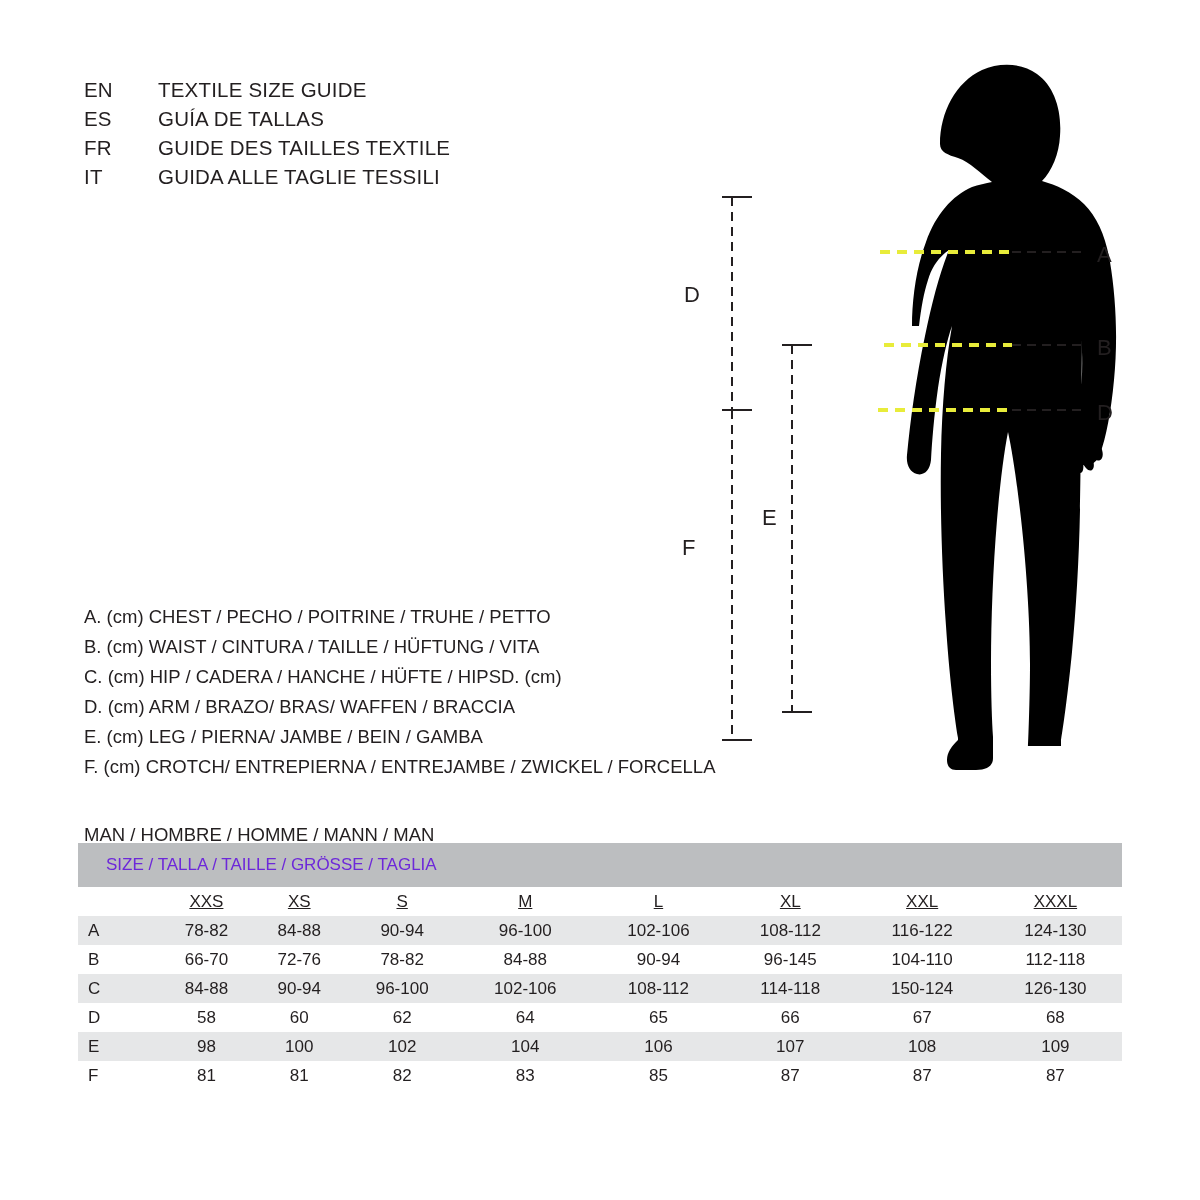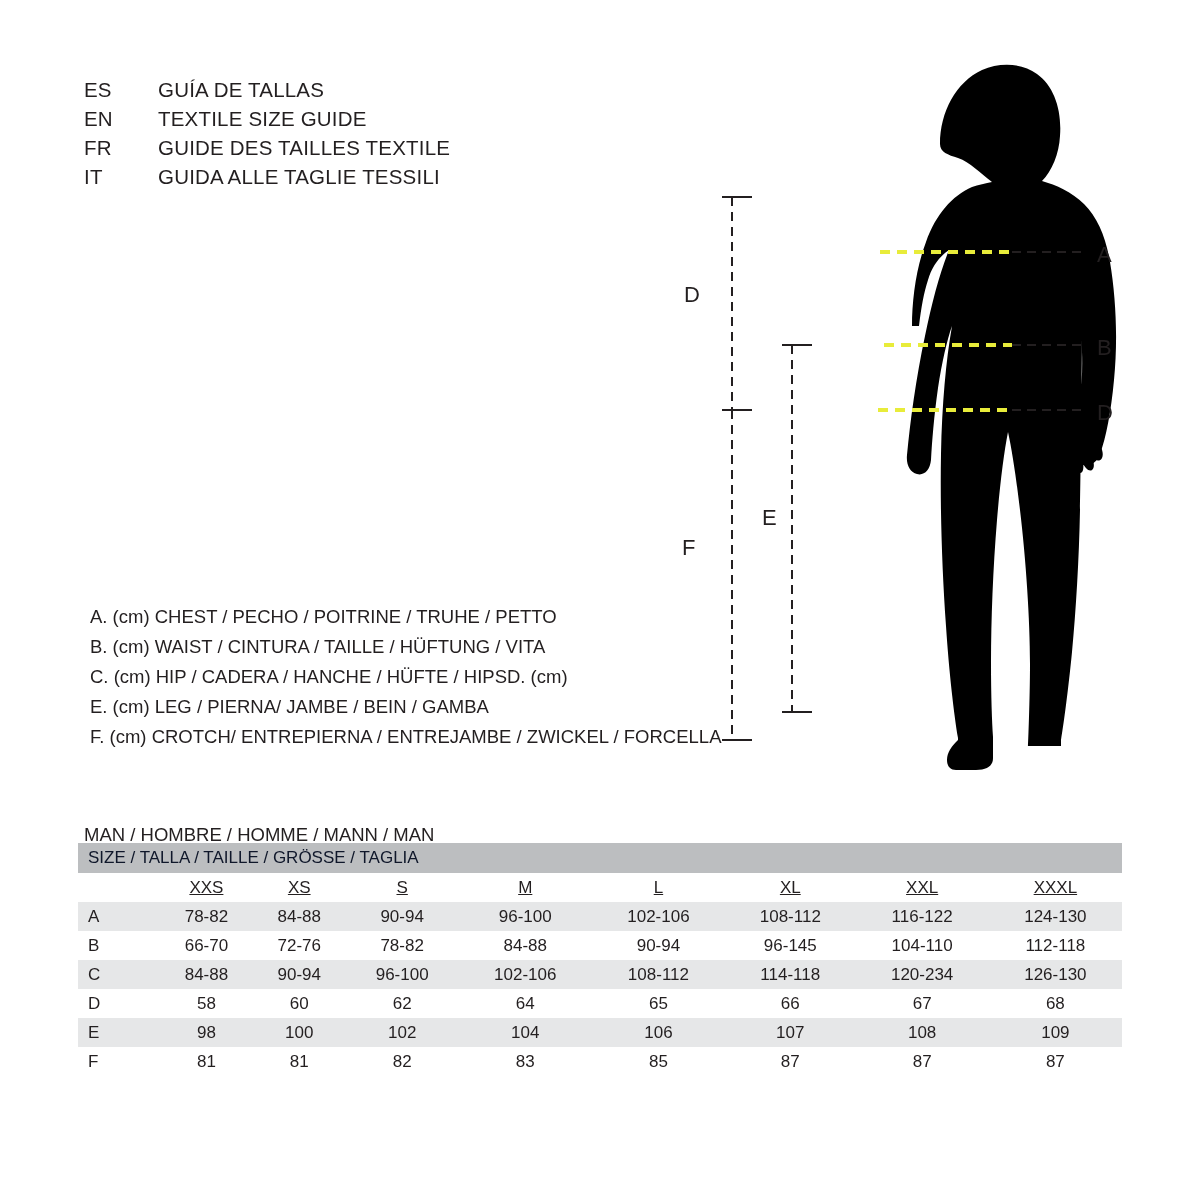--- a/index.html
+++ b/index.html
@@ -43,21 +43,20 @@
     position: absolute;
     left: 84px;
     top: 602px;
     width: 700px;
   }
   .legend-row {
     font-size: 18.5px;
     height: 30px;
     line-height: 30px;
     white-space: nowrap;
-    margin-left: 6px;
   }
   #gender-label {
     position: absolute;
     left: 84px;
     top: 824px;
     font-size: 18.5px;
   }
 
   
   #figure-area {
@@ -83,24 +82,24 @@
   #size-table td, #size-table th {
     padding: 0;
     height: 29px;
     font-weight: normal;
     text-align: center;
     vertical-align: middle;
   }
   #size-table tr.header-row td {
     background: #bcbec0;
     text-align: left;
-    padding-left: 10px;
+    padding-left: 28px;
     font-size: 17px;
-    color: #0f172a;
-    height: 30px;
+    color: #6d28d9;
+    height: 44px;
   }
   #size-table td.rowlabel {
     width: 72px;
     text-align: left;
     padding-left: 10px;
   }
   #size-table tr.shaded td {
     background: #e6e7e8;
   }
   #size-table tr.plain td {
@@ -109,41 +108,42 @@
   #size-table tr.sizes td {
     background: #ffffff;
     text-decoration: underline;
   }
 </style>
 </head>
 <body>
 
 <div id="title-block">
   <div class="title-row">
+    <span class="title-lang">EN</span>
+    <span class="title-text">TEXTILE SIZE GUIDE</span>
+  </div>
+  <div class="title-row">
     <span class="title-lang">ES</span>
     <span class="title-text">GUÍA DE TALLAS</span>
-  </div>
-  <div class="title-row">
-    <span class="title-lang">EN</span>
-    <span class="title-text">TEXTILE SIZE GUIDE</span>
   </div>
   <div class="title-row">
     <span class="title-lang">FR</span>
     <span class="title-text">GUIDE DES TAILLES TEXTILE</span>
   </div>
   <div class="title-row">
     <span class="title-lang">IT</span>
     <span class="title-text">GUIDA ALLE TAGLIE TESSILI</span>
   </div>
 </div>
 
 <div id="legend-block">
   <div class="legend-row">A. (cm) CHEST / PECHO / POITRINE / TRUHE / PETTO</div>
   <div class="legend-row">B. (cm) WAIST / CINTURA / TAILLE / HÜFTUNG / VITA</div>
   <div class="legend-row">C. (cm) HIP / CADERA / HANCHE / HÜFTE / HIPSD. (cm)</div>
+  <div class="legend-row">D. (cm) ARM / BRAZO/ BRAS/ WAFFEN / BRACCIA</div>
   <div class="legend-row">E. (cm) LEG / PIERNA/ JAMBE / BEIN / GAMBA</div>
   <div class="legend-row">F. (cm) CROTCH/ ENTREPIERNA / ENTREJAMBE / ZWICKEL / FORCELLA</div>
 </div>
 <div id="gender-label">MAN / HOMBRE / HOMME / MANN / MAN</div>
 
 <div id="figure-area">
   <svg width="530" height="740" viewBox="0 0 530 740" xmlns="http://www.w3.org/2000/svg">
 
     <g>
       <path fill="#000000" d="
@@ -280,21 +280,21 @@
       <td>112-118</td>
     </tr>
     <tr class="shaded">
       <td class="rowlabel">C</td>
       <td>84-88</td>
       <td>90-94</td>
       <td>96-100</td>
       <td>102-106</td>
       <td>108-112</td>
       <td>114-118</td>
-      <td>120-234</td>
+      <td>150-124</td>
       <td>126-130</td>
     </tr>
     <tr class="plain">
       <td class="rowlabel">D</td>
       <td>58</td>
       <td>60</td>
       <td>62</td>
       <td>64</td>
       <td>65</td>
       <td>66</td>

